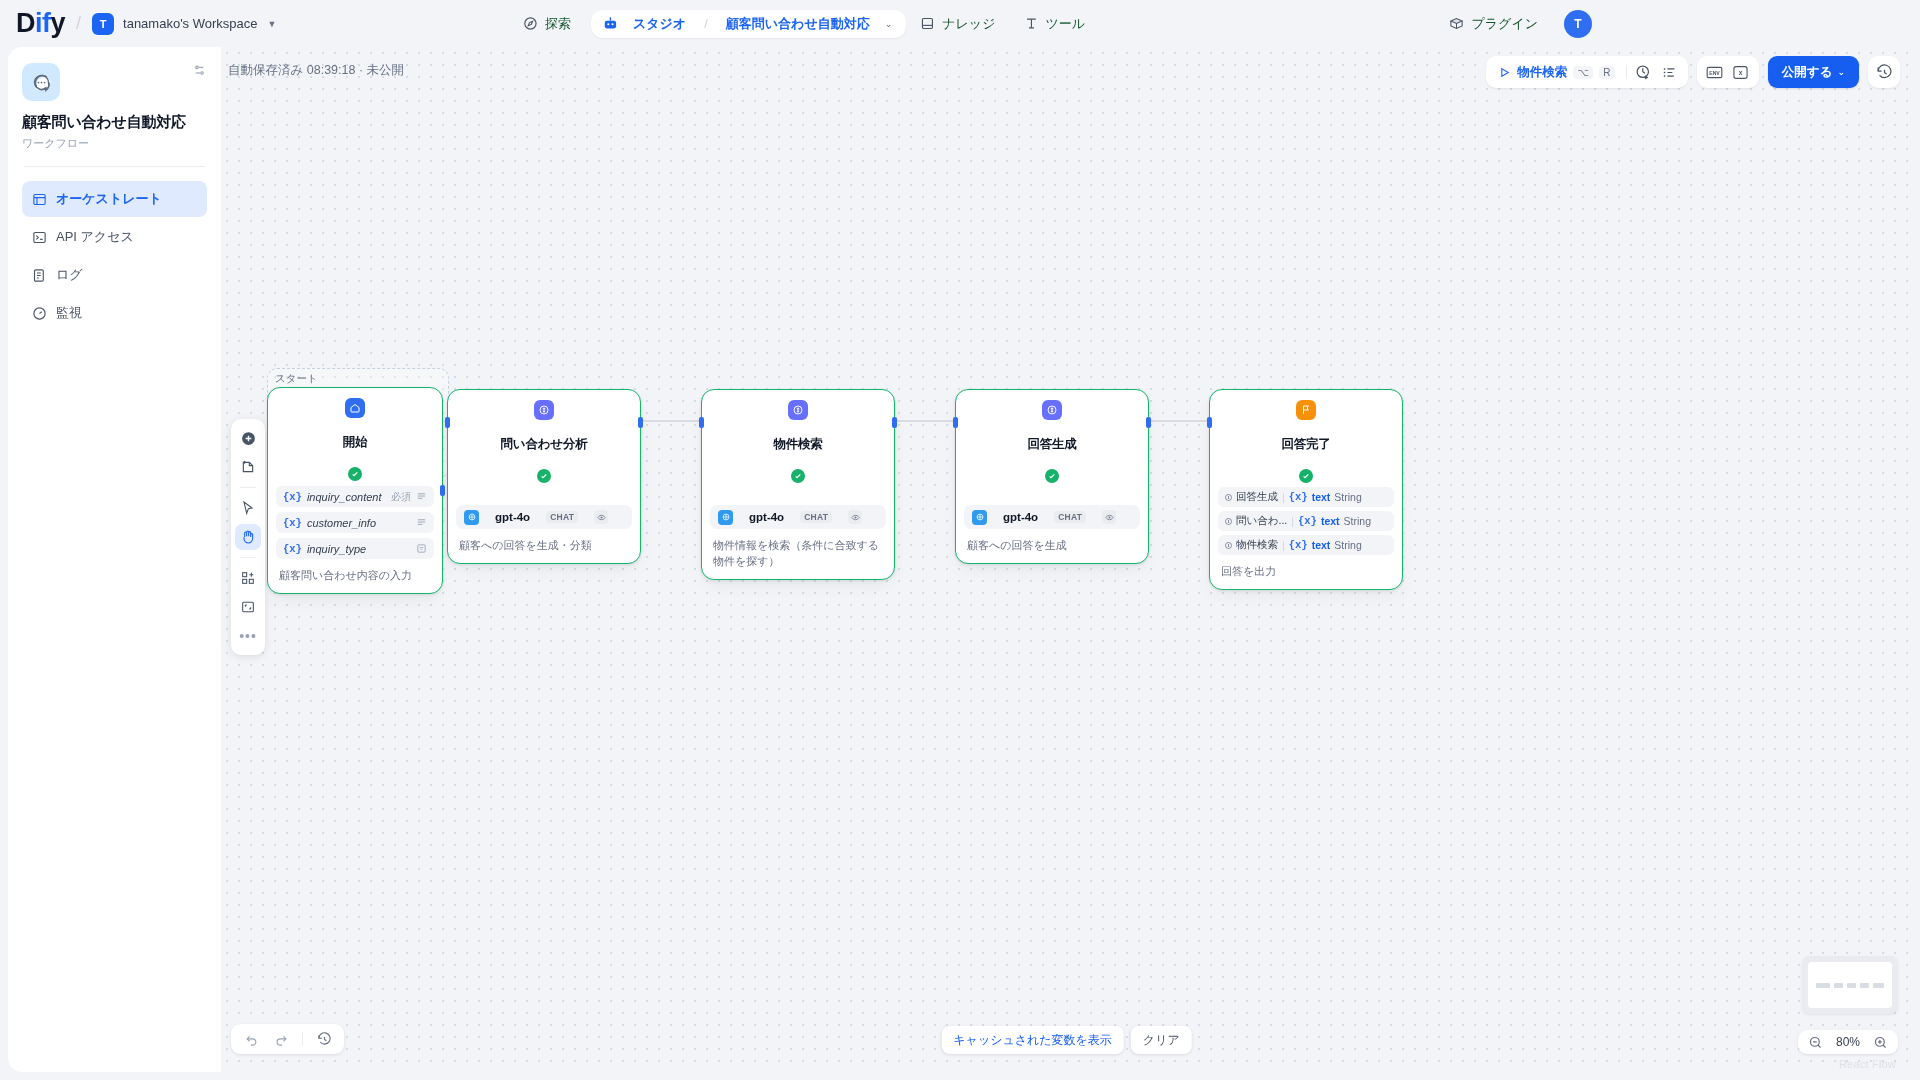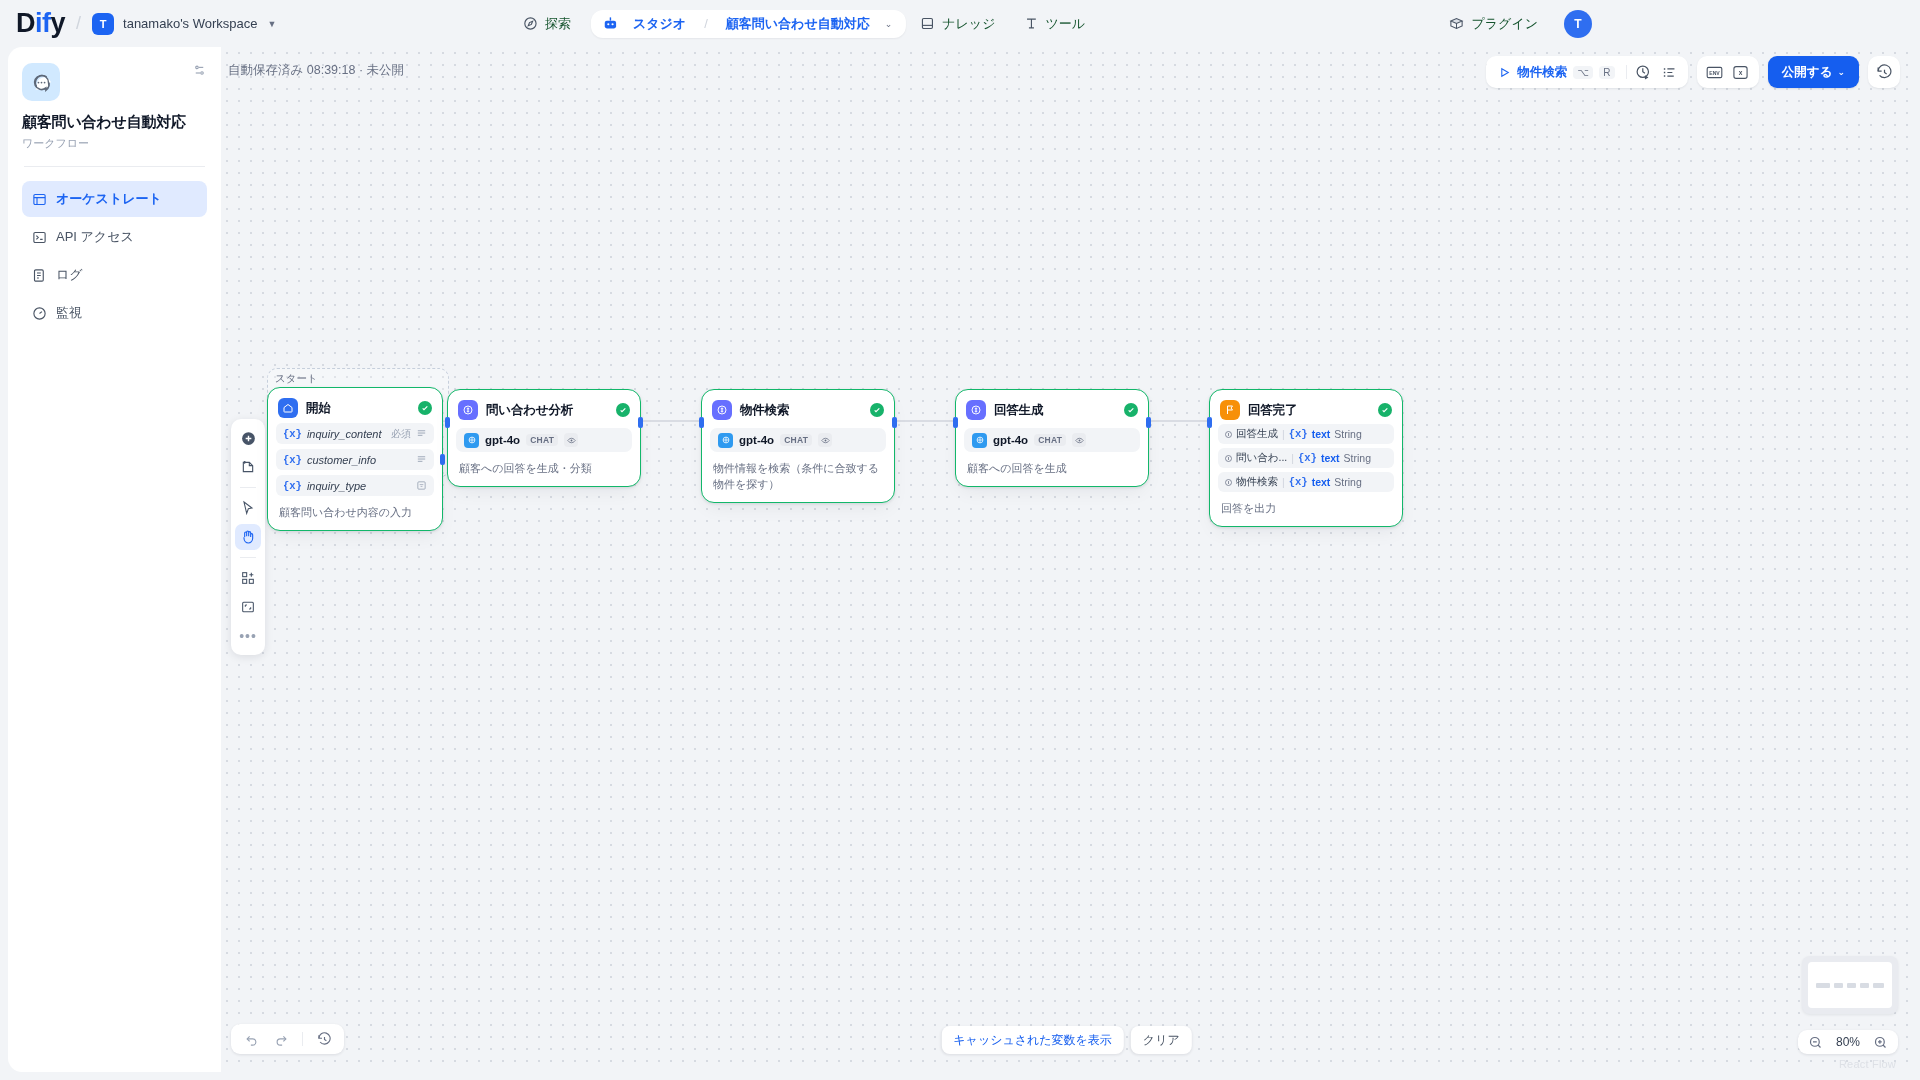--- a/index.html
+++ b/index.html
@@ -132,44 +132,44 @@
 
   
   .node {
     position: absolute;
     background: #fff;
     border-radius: 13px;
     border: 1.5px solid #12b76a;
     box-shadow: 0 1px 3px rgba(16,24,40,.1), 0 8px 20px -6px rgba(16,24,40,.08);
     padding: 8px;
   }
-  .node-hdr { display: flex; align-items: center; gap: 8px; padding: 2px 2px 0 2px; }
+  .node-hdr { display: flex; align-items: center; gap: 16px; padding: 2px 2px 0 2px; flex-direction: column; }
   .node-ic { width: 20px; height: 20px; border-radius: 6px; display: flex; align-items: center; justify-content: center; flex: 0 0 auto; }
   .node-ic.blue { background: #2f6ef0; }
   .node-ic.purple { background: #676fff; }
   .node-ic.orange { background: #f79009; }
   .node-title { font-size: 12.5px; font-weight: 700; color: #101828; flex: 1; letter-spacing: -0.2px; }
   .chk { width: 14px; height: 14px; border-radius: 50%; background: #17b26a; display: flex; align-items: center; justify-content: center; flex: 0 0 auto; }
 
   .node-desc { font-size: 11px; color: #676f83; line-height: 1.45; padding: 2px 3px 1px 3px; margin-top: 7px; }
 
   .var-row {
     display: flex; align-items: center; gap: 5px;
     background: #f2f4f7; border-radius: 6px;
     height: 21px; padding: 0 7px; margin-top: 5px;
     font-size: 11px; color: #354052;
   }
   .xvar { color: #2f6ef0; font-weight: 700; font-size: 10.5px; font-family: "Liberation Mono", monospace; }
   .var-name { flex: 1; font-size: 11px; color: #354052; white-space: nowrap; overflow: hidden; font-style: italic; }
   .req { font-size: 10px; color: #98a2b3; }
 
   .model-row {
-    display: flex; align-items: center; gap: 6px;
+    display: flex; align-items: center; gap: 16px;
     background: #f2f4f7; border-radius: 7px; height: 24px;
-    padding: 0 8px; margin-top: 8px;
+    padding: 0 8px; margin-top: 22px;
   }
   .model-ic { width: 15px; height: 15px; border-radius: 4px; background: #2f9af0; display:flex;align-items:center;justify-content:center; }
   .model-name { font-size: 11.5px; color: #101828; font-weight: 600; }
   .chat-tag {
     font-size: 8.5px; color: #676f83; background: #eaecf0;
     border-radius: 4px; padding: 1px 4px; font-weight: 600; letter-spacing: .3px;
   }
   .eye-tag { width: 14px; height: 14px; border-radius: 4px; background: #eaecf0; display:flex;align-items:center;justify-content:center; }
 
   .out-row {

